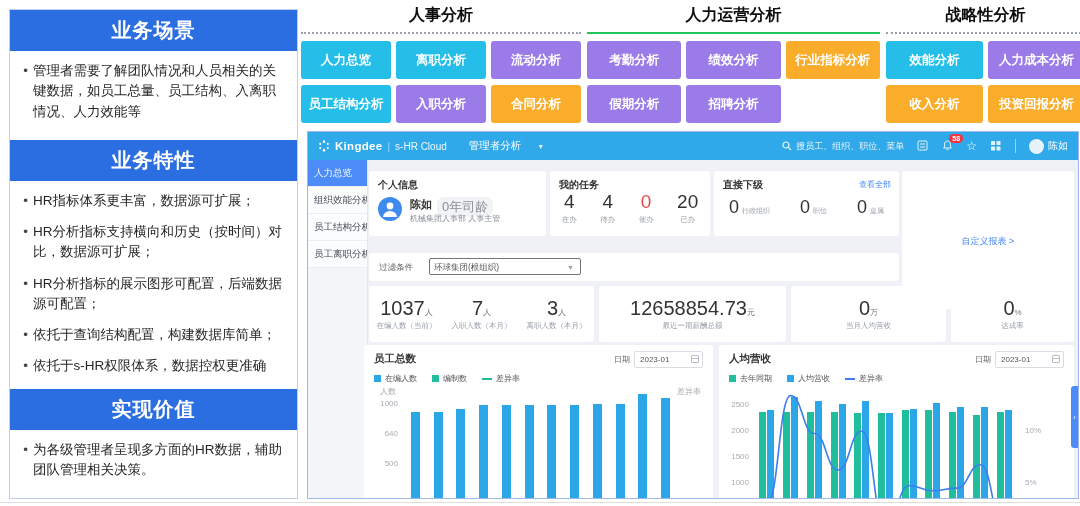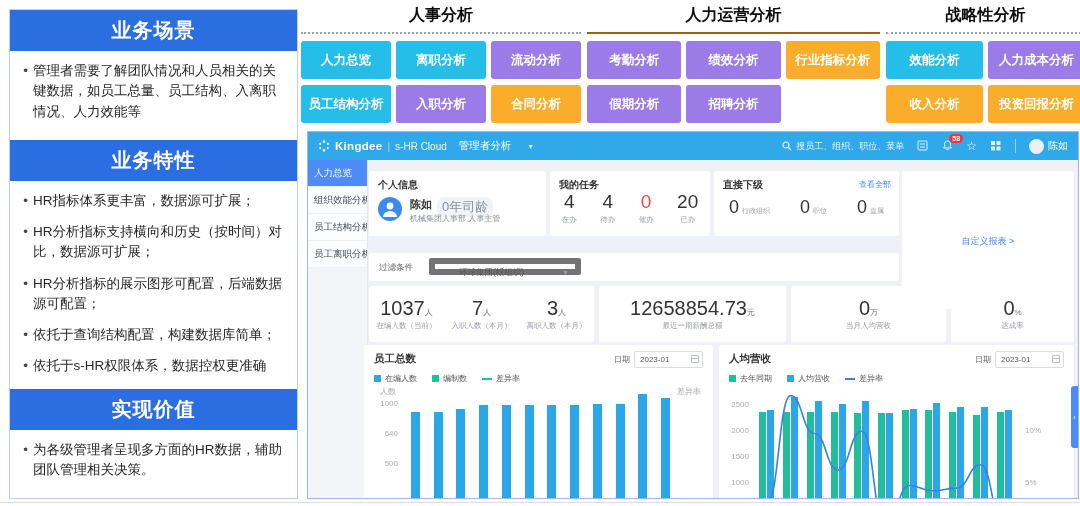--- a/index.html
+++ b/index.html
@@ -14,36 +14,36 @@
   .bullet{display:flex;margin:0 0 10px 0}
   .bullet .dot{width:15px;flex:none;text-align:center;color:#444}
   #lp-body-2 .bullet{margin-bottom:11px}
 
   
   #matrix{position:absolute;left:301px;top:5px;width:778px;display:flex;gap:6px}
   .m-group{flex:none}
   .mg-1{width:280px}.mg-2{width:293px}.mg-3{width:199px}
   .g-title{font-size:16px;font-weight:bold;color:#0d0d0d;text-align:center;padding-bottom:6px;margin-bottom:7px}
   .u-dotted{border-bottom:2px dotted #9aa0a8}
-  .u-solid{border-bottom:2px solid #a16207}
+  .u-solid{border-bottom:2px solid #22c55e}
   .btn-grid{display:grid;grid-template-columns:repeat(3,1fr);gap:6px 5px}
   .mg-3 .btn-grid{grid-template-columns:repeat(2,1fr)}
   .mbtn{height:38px;border-radius:3px;color:#fff;font-size:12.5px;font-weight:bold;display:flex;
         align-items:center;justify-content:center;cursor:pointer;white-space:nowrap}
   .c-cyan{background:#24BEE8}.c-purple{background:#9B7BE8}.c-orange{background:#F9AD2A}
 
   
   #db{position:absolute;left:307px;top:131px;width:770px;height:366px;border:1px solid #9DB8EE;
       background:#EFF1F6;overflow:hidden;font-size:10px}
   #topbar{position:absolute;left:0;top:0;right:0;height:28px;background:#2FA9E9;display:flex;
           align-items:center;color:#fff;padding:0 10px;box-sizing:border-box}
   .brand{font-size:11.5px;font-weight:bold;margin-left:5px;letter-spacing:.3px}
   .brand-sep{opacity:.55;margin:0 5px;font-size:10px}
   .product{font-size:10px;opacity:.92}
-  .top-menu{margin-left:12px;font-size:10.5px;display:flex;align-items:center;gap:16px;cursor:pointer}
+  .top-menu{margin-left:22px;font-size:10.5px;display:flex;align-items:center;gap:16px;cursor:pointer}
   .caret{font-size:7px;opacity:.85}
   .top-right{margin-left:auto;display:flex;align-items:center;gap:13px}
   .search-box{display:flex;align-items:center;gap:4px;font-size:9px;opacity:.9;cursor:text}
   .tb-icon{width:12px;height:12px;display:inline-block;position:relative;cursor:pointer}
   .bell-wrap{position:relative;cursor:pointer}
   .badge{position:absolute;top:-6px;left:7px;background:#F5333F;color:#fff;font-size:7px;line-height:9px;
          padding:0 3px;border-radius:5px;font-weight:bold}
   .star{font-size:12px;line-height:12px;cursor:pointer}
   .v-div{width:1px;height:14px;background:rgba(255,255,255,.5)}
   .avatar-chip{display:flex;align-items:center;gap:4px;cursor:pointer}
@@ -75,22 +75,22 @@
   .view-all{position:absolute;right:8px;top:8px;font-size:8px;color:#4687F2;cursor:pointer}
   .sub-row{position:absolute;left:0;right:0;top:26px;display:flex;justify-content:space-around}
   .sub-val{font-size:18px;color:#333}
   .sub-unit{font-size:7px;color:#9aa0aa}
 
   #card-report{left:594px;top:39px;width:172px;height:138px}
   .report-link{position:absolute;left:0;right:0;top:64px;text-align:center;font-size:9px;color:#4687F2;cursor:pointer}
 
   #card-filter{left:61px;top:121px;width:530px;height:28px}
   .filter-lbl{position:absolute;left:10px;top:9px;font-size:8.5px;color:#666}
-  .filter-select{position:absolute;left:60px;top:5px;width:152px;height:17px;border:6px solid #737373;
-                 border-radius:2px;font-size:8.5px;color:#555;line-height:17px;padding-left:24px;
+  .filter-select{position:absolute;left:60px;top:5px;width:152px;height:17px;border:1px solid #737373;
+                 border-radius:2px;font-size:8.5px;color:#555;line-height:17px;padding-left:4px;
                  box-sizing:border-box;cursor:pointer;background:#fff}
   .filter-caret{position:absolute;right:6px;top:0;color:#9aa0aa;font-size:7px}
 
   .stat-card{top:154px;height:56px}
   #stat-a{left:61px;width:225px}
   #stat-b{left:291px;width:187px}
   #stat-c{left:483px;width:155px}
   #stat-d{left:643px;width:123px}
   .stat-flex{position:absolute;inset:0;display:flex;justify-content:space-around;align-items:center}
   .stat-cell{text-align:center}

